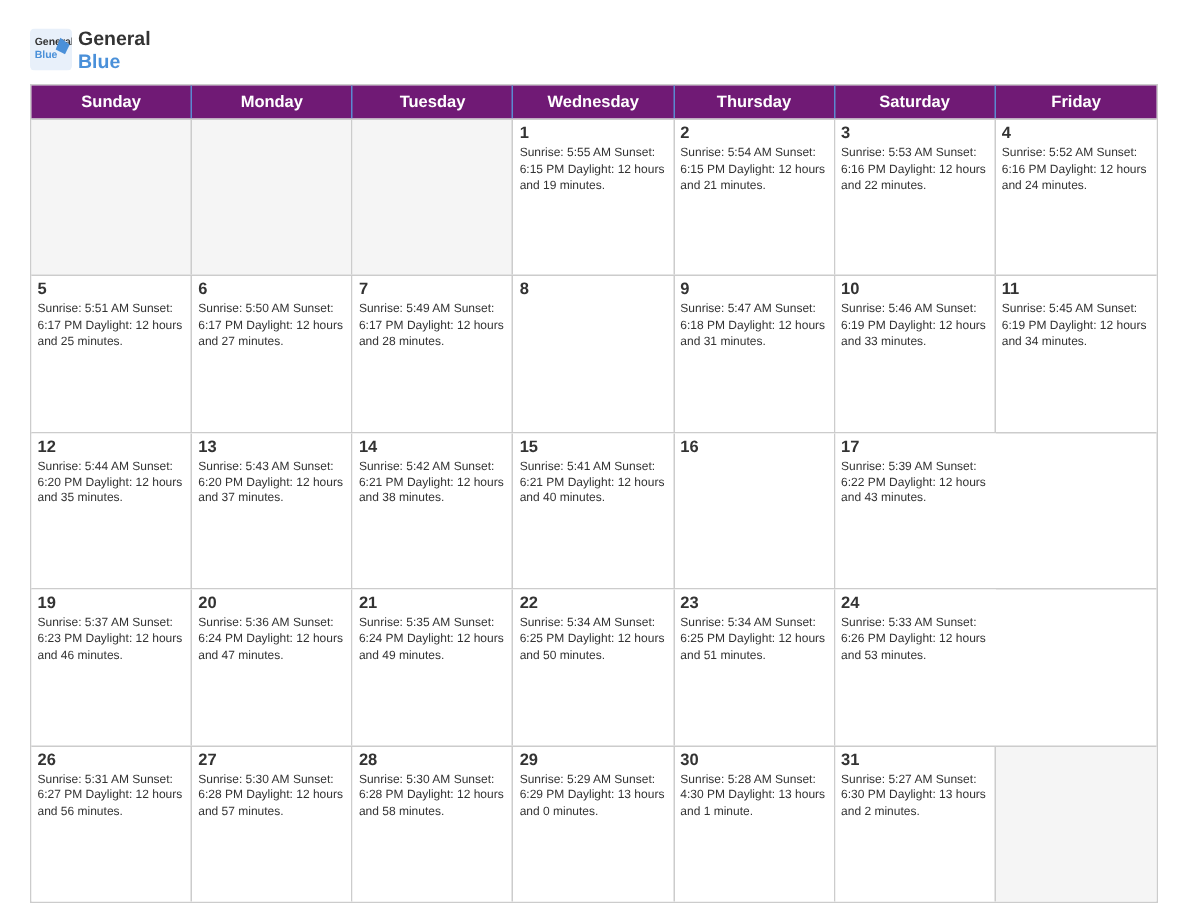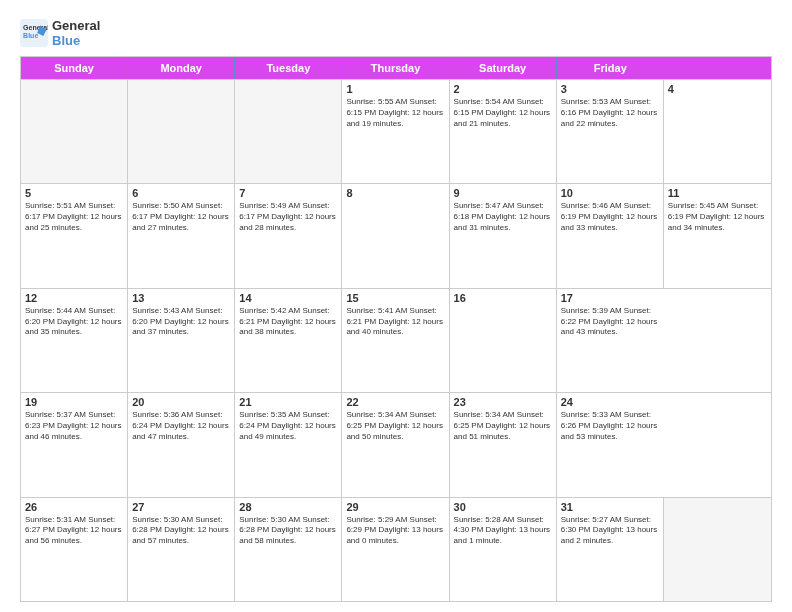--- a/index.html
+++ b/index.html
@@ -47,21 +47,21 @@
     }
     .calendar {
       flex: 1;
       display: flex;
       flex-direction: column;
       border: 1px solid #ccc;
     }
     .cal-header {
       display: grid;
       grid-template-columns: repeat(7, 1fr);
-      background: #d946ef;
+      background: #701a75;
     }
     .cal-header-cell {
       color: #fff;
       font-size: 11px;
       font-weight: bold;
       padding: 5px 4px;
       text-align: center;
       border-right: 1px solid #5a8ad0;
     }
     .cal-header-cell:last-child { border-right: none; }
@@ -120,20 +120,21 @@
       <div class="month-title"></div>
       <div class="subtitle"></div>
     </div>
   </div>
 
   <div class="calendar">
     <div class="cal-header">
     <div class="cal-header-cell">Sunday</div>
         <div class="cal-header-cell">Monday</div>
         <div class="cal-header-cell">Tuesday</div>
+        <div class="cal-header-cell">Wednesday</div>
         <div class="cal-header-cell">Thursday</div>
         <div class="cal-header-cell">Saturday</div>
         <div class="cal-header-cell">Friday</div>
       </div>
     <div class="cal-body">
     <div class="cal-row">
           <div class="cal-cell empty"></div>
           <div class="cal-cell empty"></div>
           <div class="cal-cell empty"></div>
           <div class="cal-cell">
@@ -152,20 +153,24 @@
           </div>
           <div class="cal-cell">
             <div class="day-number">3</div>
             <div class="day-info">Sunrise: 5:53 AM
 Sunset: 6:16 PM
 Daylight: 12 hours
 and 22 minutes.</div>
           </div>
           <div class="cal-cell">
             <div class="day-number">4</div>
+            <div class="day-info">Sunrise: 5:52 AM
+Sunset: 6:16 PM
+Daylight: 12 hours
+and 24 minutes.</div>
           </div>
         </div>
         <div class="cal-row">
           <div class="cal-cell">
             <div class="day-number">5</div>
             <div class="day-info">Sunrise: 5:51 AM
 Sunset: 6:17 PM
 Daylight: 12 hours
 and 25 minutes.</div>
           </div>

